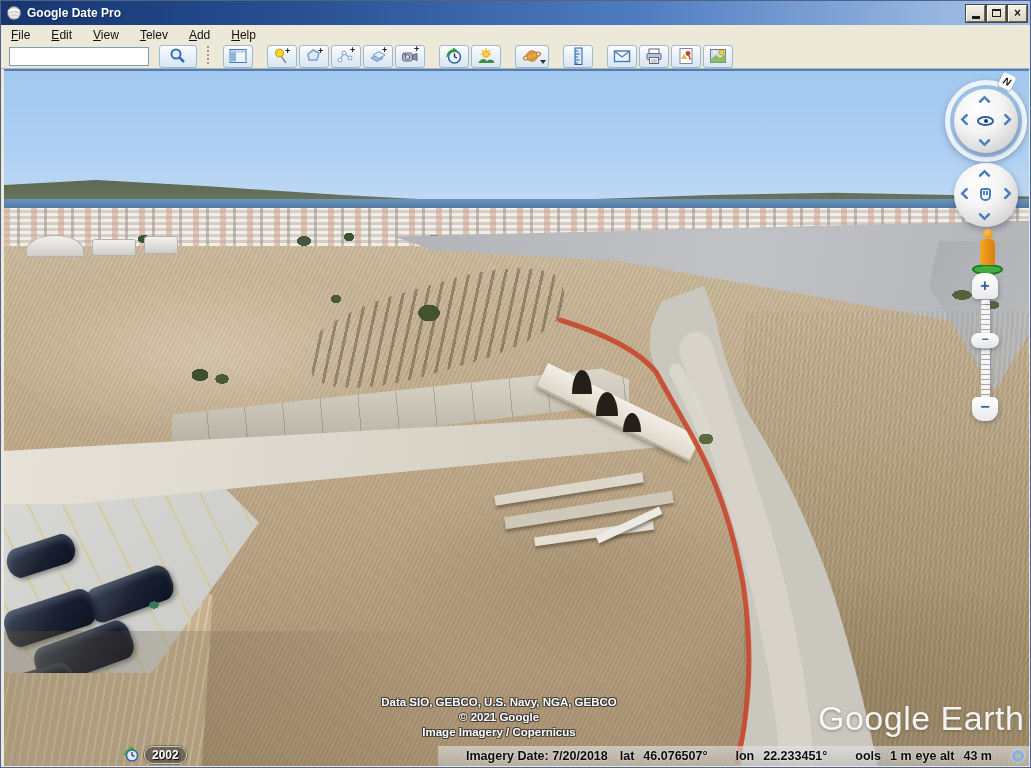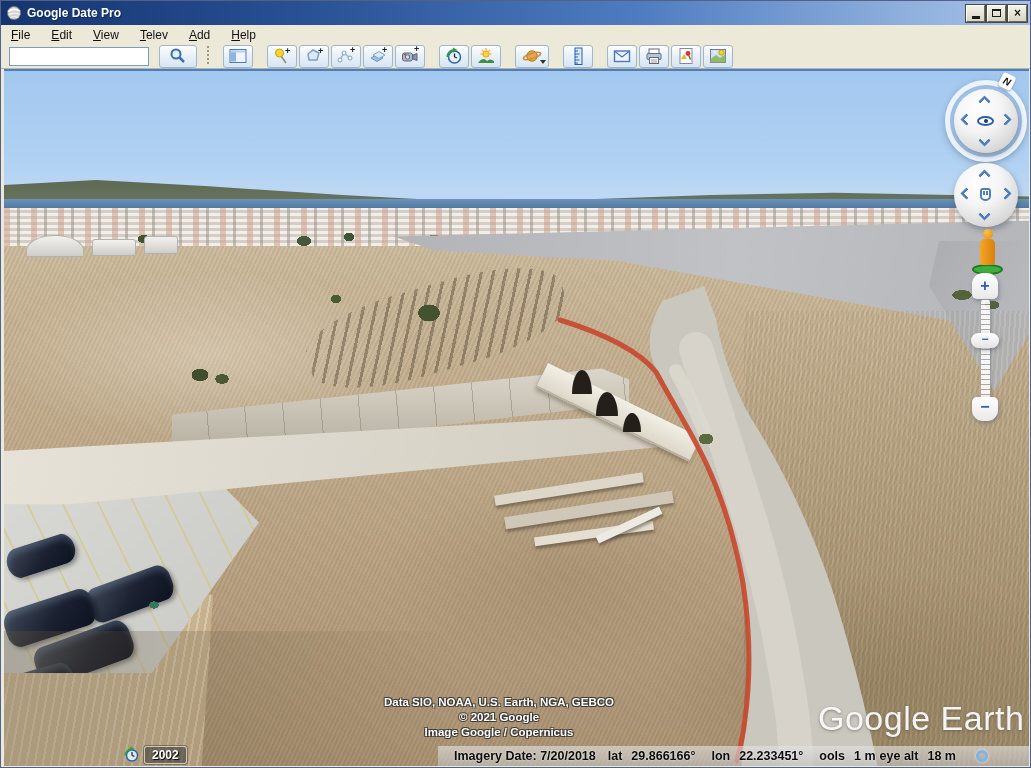--- a/index.html
+++ b/index.html
@@ -145,27 +145,27 @@
       radial-gradient(8px 6px at 150px 534px,#2f7a5e 60%,transparent 61%); }
   .fg-shade { left:0; top:560px; width:760px; height:137px;
     background:linear-gradient(95deg, rgba(96,82,58,.35), rgba(96,82,58,0) 60%); }
 
   
   .attrib { left:255px; top:624px; width:480px; text-align:center; color:#fff; font-size:11.5px; font-weight:600;
     line-height:15px; text-shadow:-1px -1px 0 rgba(45,45,45,.75),1px -1px 0 rgba(45,45,45,.75),-1px 1px 0 rgba(45,45,45,.75),1px 1px 0 rgba(45,45,45,.75); }
   .watermark { left:814px; top:628px; font-size:34px; letter-spacing:.5px; color:rgba(255,255,255,.92);
     text-shadow:0 1px 3px rgba(70,70,70,.55); }
   .year-box { left:118px; top:674px; display:flex; align-items:center; gap:3px; }
-  .year-badge { background:rgba(40,40,40,.5); border:1px solid rgba(255,255,255,.65); border-radius:3px;
+  .year-badge { background:rgba(40,40,40,.5); border:1px solid rgba(255,255,255,.65); border-radius:9px;
     padding:1px 7px; color:#fff; font-size:12px; font-weight:bold; text-shadow:1px 1px 1px #000;
     box-shadow:0 0 0 1px rgba(0,0,0,.3); }
   .statusbar { left:434px; bottom:0; width:591px; height:20px; display:flex; align-items:center;
     background:linear-gradient(rgba(228,228,228,.62),rgba(192,192,192,.62));
     font-size:12.5px; font-weight:600; color:#0a0a0a; text-shadow:0 0 2px rgba(255,255,255,.9); }
-  .statusbar .lbl { margin-left:16px; }
+  .statusbar .lbl { margin-left:28px; }
   .statusbar .val { margin-left:9px; }
   .loader { width:12px; height:12px; border:3px solid #7fb2e8; border-radius:50%; margin-left:20px;
     box-shadow:0 0 3px rgba(255,255,255,.8); }
 
   
   .ring { left:941px; top:9px; width:82px; height:82px; border-radius:50%;
     border:5px solid rgba(255,255,255,.78);
     box-shadow:0 2px 6px rgba(90,105,135,.5), inset 0 0 4px rgba(120,140,170,.45); }
   .nball { position:absolute; border-radius:50%;
     background:radial-gradient(circle at 38% 30%, #ffffff 0%, #f4f4f4 40%, #dadada 72%, #bdbdbd 100%);
@@ -405,45 +405,45 @@
     <svg class="pathsvg" viewBox="0 0 1025 697">
       <path d="M700,215 L658,230 C640,262 644,288 656,303 C670,332 688,362 702,392 C718,426 731,468 739,512 C747,562 748,612 741,662 L737,697 L874,697 C862,638 847,578 828,518 C807,456 779,398 750,352 C734,326 719,288 712,248 Z" fill="#cac7be"></path>
       <path d="M692,278 C708,330 728,392 747,452 C766,515 780,580 789,650 L793,697" stroke="#d9d6cd" stroke-width="34" fill="none" opacity="0.8" stroke-linecap="round"></path>
       <path d="M672,300 C680,315 690,335 700,360" stroke="#dcd9d0" stroke-width="14" fill="none" opacity="0.8" stroke-linecap="round"></path>
       <path d="M556,249 C598,262 634,279 652,301 C668,331 688,362 702,392 C718,426 731,468 739,512 C746,558 747,604 741,648 C739,666 736,678 733,690" stroke="#c74a30" stroke-width="5" fill="none" opacity="0.92" stroke-linecap="round"></path>
     </svg>
     <div class="bushes"></div>
     <div class="fg-shade"></div>
 
     <div class="attrib">
-      <div>Data SIO, NOAA, U.S. Earth, NGA, GEBCO</div>
+      <div>Data SIO, GEBCO, U.S. Navy, NGA, GEBCO</div>
       <div>© 2021 Google</div>
-      <div>Image Google / Copernicus</div>
+      <div>Image Imagery / Copernicus</div>
     </div>
     <div class="watermark">Google Earth</div>
     <div class="year-box">
       <svg width="19" height="19" viewBox="0 0 19 19">
           <circle cx="10" cy="10.5" r="5.5" fill="#dceafc" stroke="#2d5fa8" stroke-width="1.4"></circle>
           <line x1="10" y1="10.5" x2="10" y2="7" stroke="#223" stroke-width="1.2"></line>
           <line x1="10" y1="10.5" x2="12.4" y2="11.4" stroke="#223" stroke-width="1.2"></line>
           <path d="M3.5,10.5 A6.5,6.5 0 0 1 10,4" fill="none" stroke="#2f9e3f" stroke-width="2"></path>
           <polygon points="8.5,1.5 12.6,4 8.5,6.3" fill="#2f9e3f"></polygon>
         </svg>
       <span class="year-badge">2002</span>
     </div>
     <div class="statusbar">
       <span class="lbl">Imagery Date: 7/20/2018</span>
       <span class="lbl" style="margin-left:12px">lat</span>
-      <span class="val">29.866166°</span>
+      <span class="val">46.076507°</span>
       <span class="lbl">lon</span>
       <span class="val">22.233451°</span>
       <span class="lbl">ools</span>
       <span class="val">1 m</span>
       <span class="lbl" style="margin-left:4px">eye alt</span>
-      <span class="val">18 m</span>
+      <span class="val">43 m</span>
       <span class="loader"></span>
     </div>
 
     <div class="ring"></div>
     <div class="north">N</div>
     <div class="nball lookball">
       <span class="chev c-up"></span>
       <span class="chev c-right"></span>
       <span class="chev c-down"></span>
       <span class="chev c-left"></span>

